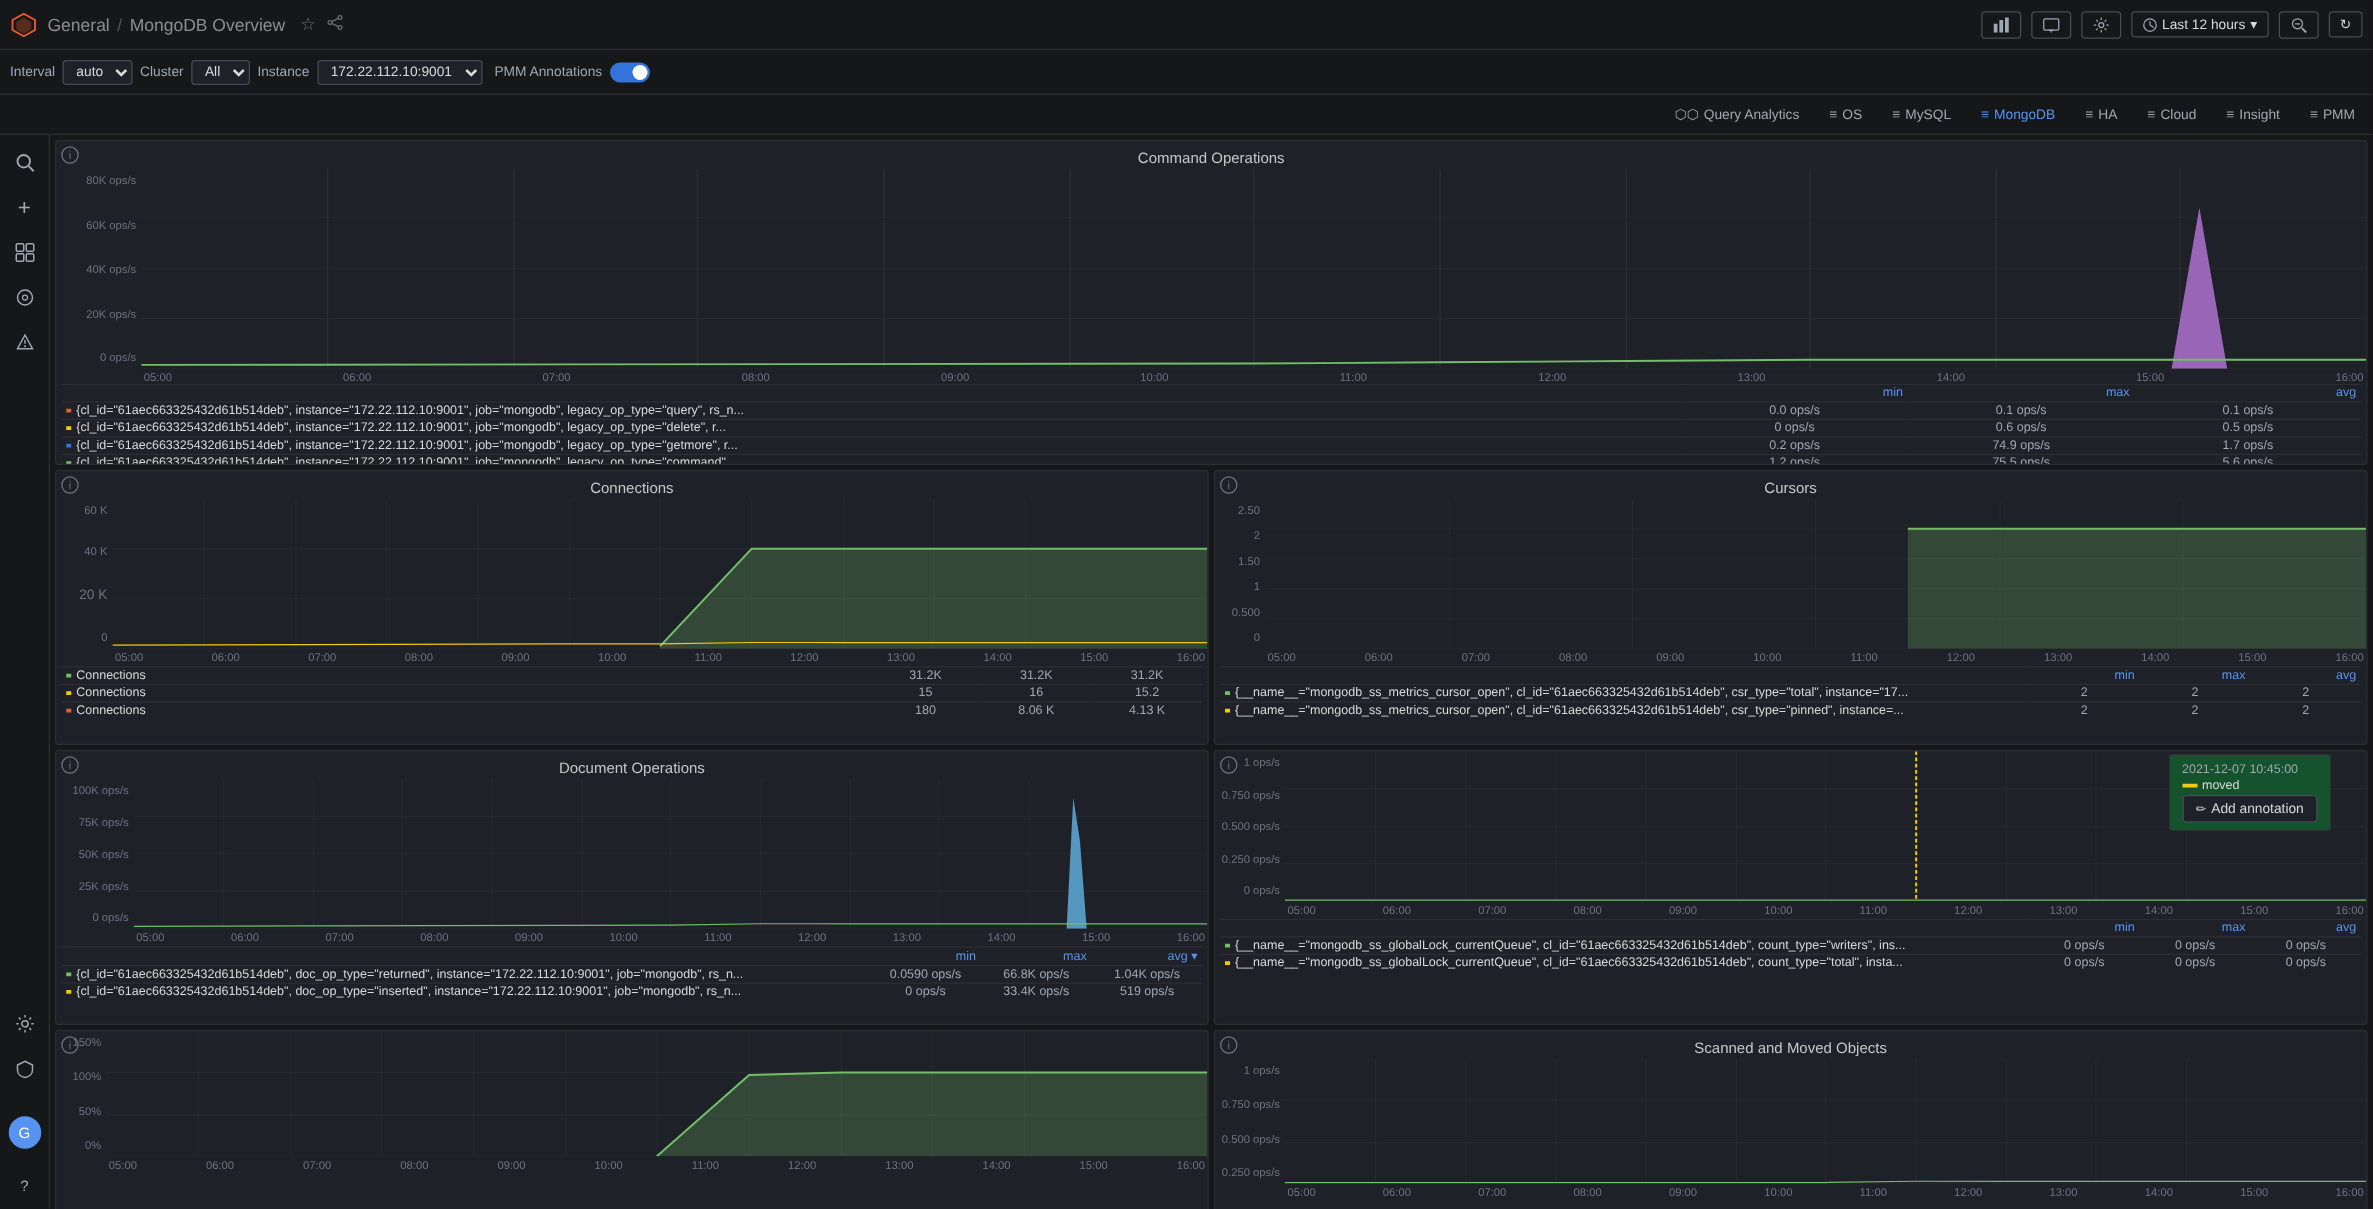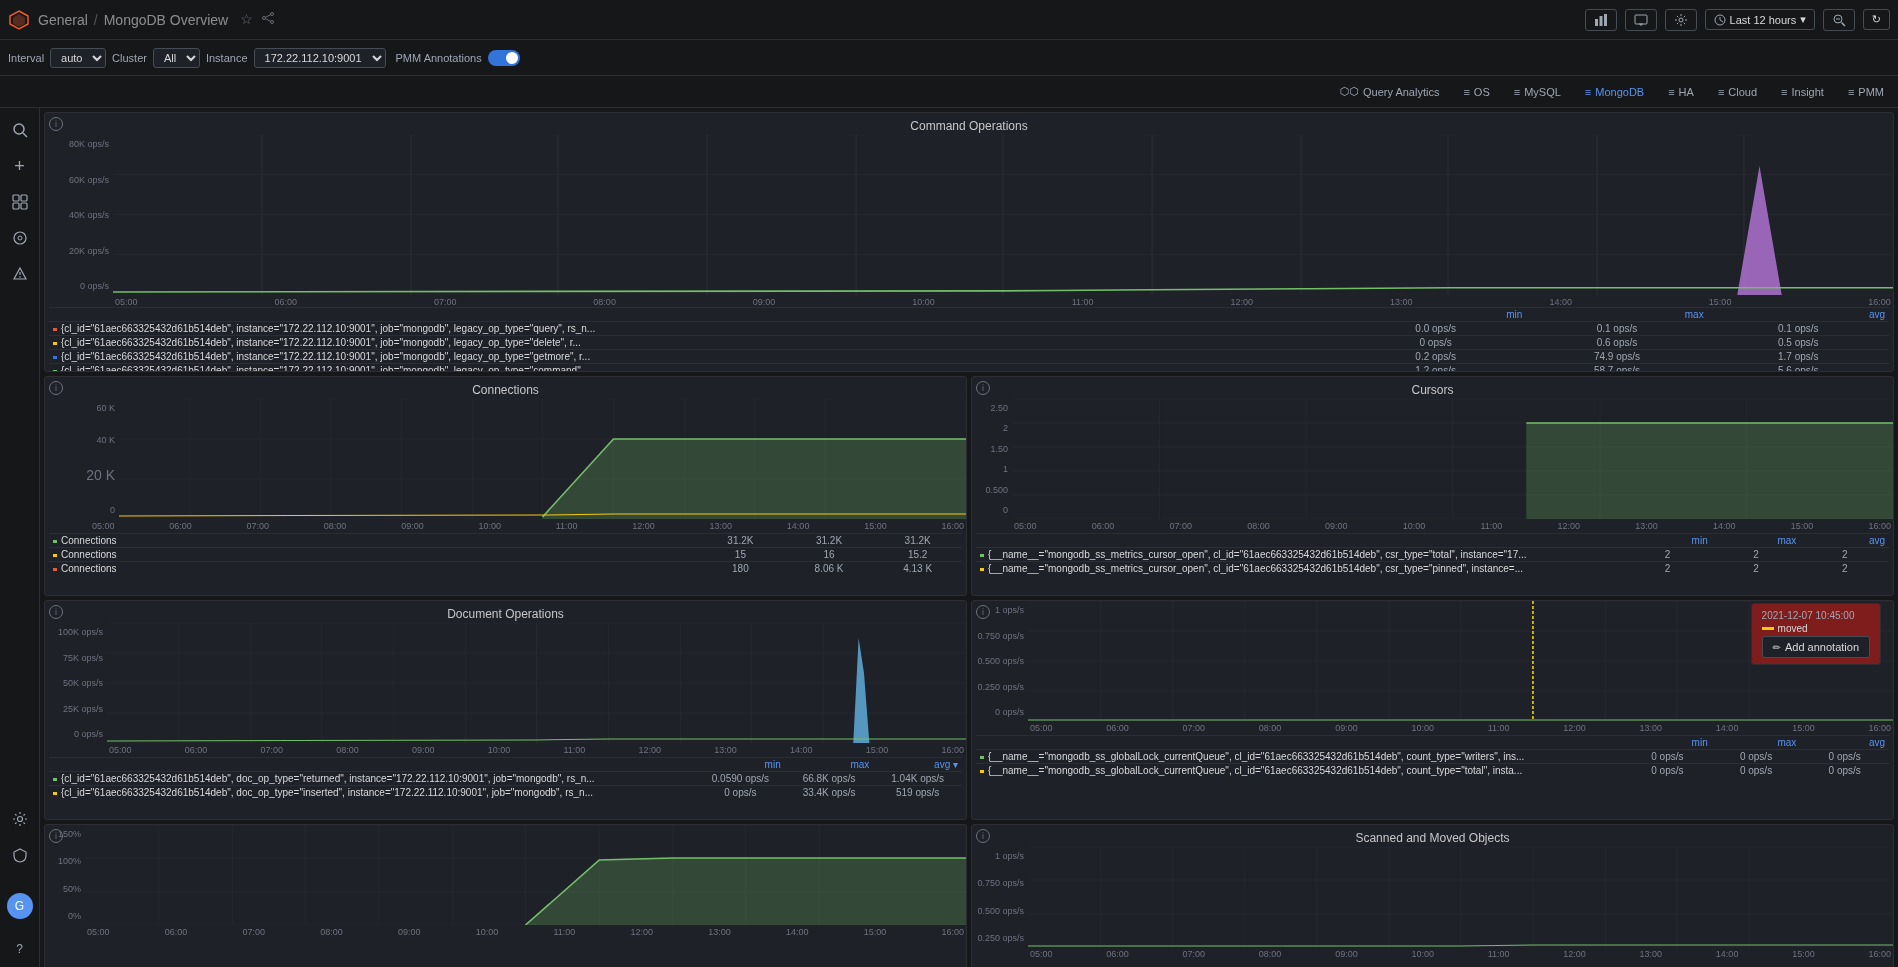--- a/index.html
+++ b/index.html
@@ -334,39 +334,39 @@
     <td><span class="legend-color" style="background:#3274d9;"></span></td>
     <td style="overflow:hidden;text-overflow:ellipsis;color:#d8d9da;font-size:10px;max-width:0;">{cl_id="61aec663325432d61b514deb", instance="172.22.112.10:9001", job="mongodb", legacy_op_type="getmore", r...</td>
     <td class="num">0.2 ops/s</td>
     <td class="num">74.9 ops/s</td>
     <td class="num">1.7 ops/s</td>
   </tr>
                 <tr>
     <td><span class="legend-color" style="background:#73bf69;"></span></td>
     <td style="overflow:hidden;text-overflow:ellipsis;color:#d8d9da;font-size:10px;max-width:0;">{cl_id="61aec663325432d61b514deb", instance="172.22.112.10:9001", job="mongodb", legacy_op_type="command", ...</td>
     <td class="num">1.2 ops/s</td>
-    <td class="num">58.7 ops/s</td>
+    <td class="num">75.5 ops/s</td>
     <td class="num">5.6 ops/s</td>
   </tr>
               </tbody>
           </table>
         </div>
       </div>
     </div>
 
     <div class="dash-row">
 
       <div class="panel panel-half" style="height:220px;">
         <div class="panel-info">i</div>
         <div class="panel-title">Connections</div>
-        <div style="display:flex; height:120px; position:relative;margin-left:29px;">
+        <div style="display:flex; height:120px; position:relative;">
           <div style="width:45px; display:flex; flex-direction:column; justify-content:space-between; padding:4px 4px 4px 2px; text-align:right;">
             <span style="font-size:9px;color:#6e7280;">60 K</span>
             <span style="font-size:9px;color:#6e7280;">40 K</span>
-            <span style="font-size:14px;color:#6e7280;">20 K</span>
+            <span style="font-size:11px;color:#6e7280;">20 K</span>
             <span style="font-size:9px;color:#6e7280;">0</span>
           </div>
           <svg style="flex:1;height:100%;" viewBox="0 0 800 120" preserveAspectRatio="none">
             <line x1="0" y1="0" x2="800" y2="0" class="grid-line"></line>
             <line x1="0" y1="40" x2="800" y2="40" class="grid-line"></line>
             <line x1="0" y1="80" x2="800" y2="80" class="grid-line"></line>
             <line x1="0" y1="120" x2="800" y2="120" class="grid-line"></line>
             <line x1="67" y1="0" x2="67" y2="120" class="grid-line"></line>
             <line x1="134" y1="0" x2="134" y2="120" class="grid-line"></line>
             <line x1="200" y1="0" x2="200" y2="120" class="grid-line"></line>
@@ -608,21 +608,21 @@
             <line x1="400" y1="0" x2="400" y2="120" class="grid-line"></line>
             <line x1="467" y1="0" x2="467" y2="120" class="grid-line"></line>
             <line x1="534" y1="0" x2="534" y2="120" class="grid-line"></line>
             <line x1="600" y1="0" x2="600" y2="120" class="grid-line"></line>
             <line x1="667" y1="0" x2="667" y2="120" class="grid-line"></line>
 
             <line x1="467" y1="0" x2="467" y2="120" stroke="#f2cc0c" stroke-width="1.5" stroke-dasharray="3,2"></line>
             <polyline points="0,119 400,119 467,119 534,119 600,119 667,119 800,119" fill="none" stroke="#73bf69" stroke-width="1"></polyline>
           </svg>
 
-          <div style="position:absolute; top:2px; right:12px; background:#7f1d1d; border:1px solid #2c2e33; border-radius:3px; padding:6px 10px; font-size:10px; white-space:nowrap; z-index:10;">
+          <div style="position:absolute; top:2px; right:28px; background:#14532d; border:1px solid #2c2e33; border-radius:3px; padding:6px 10px; font-size:10px; white-space:nowrap; z-index:10;">
             <div style="color:#9fa7b3;">2021-12-07 10:45:00</div>
             <div style="display:flex;align-items:center;gap:4px;margin:2px 0;">
               <span style="display:inline-block;width:12px;height:3px;background:#f2cc0c;"></span>
               <span>moved</span>
             </div>
             <button class="annotation-btn">
               <span style="font-size:10px;">✏</span>
               <span>Add annotation</span>
             </button>
           </div>

